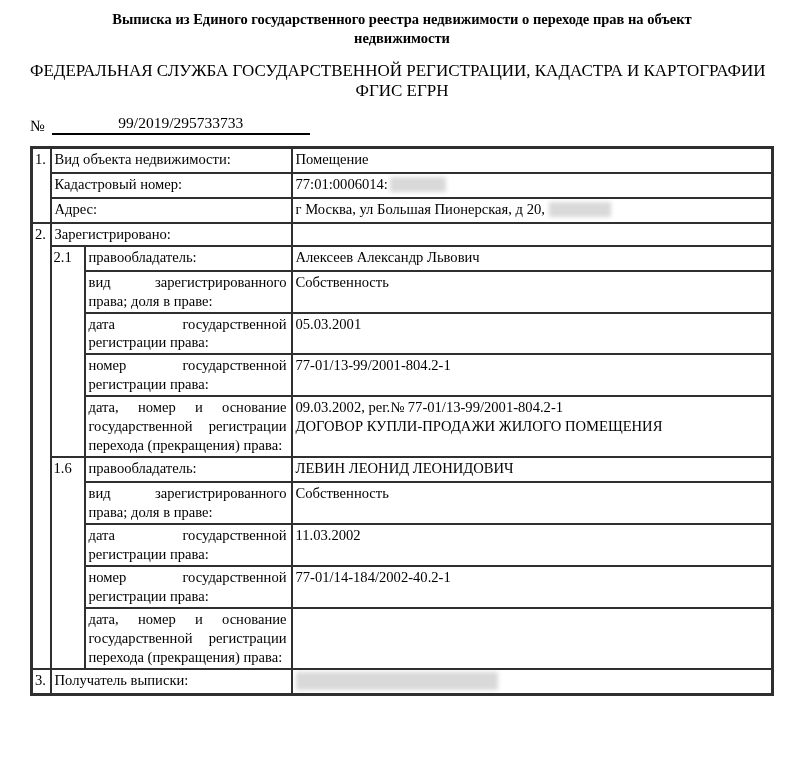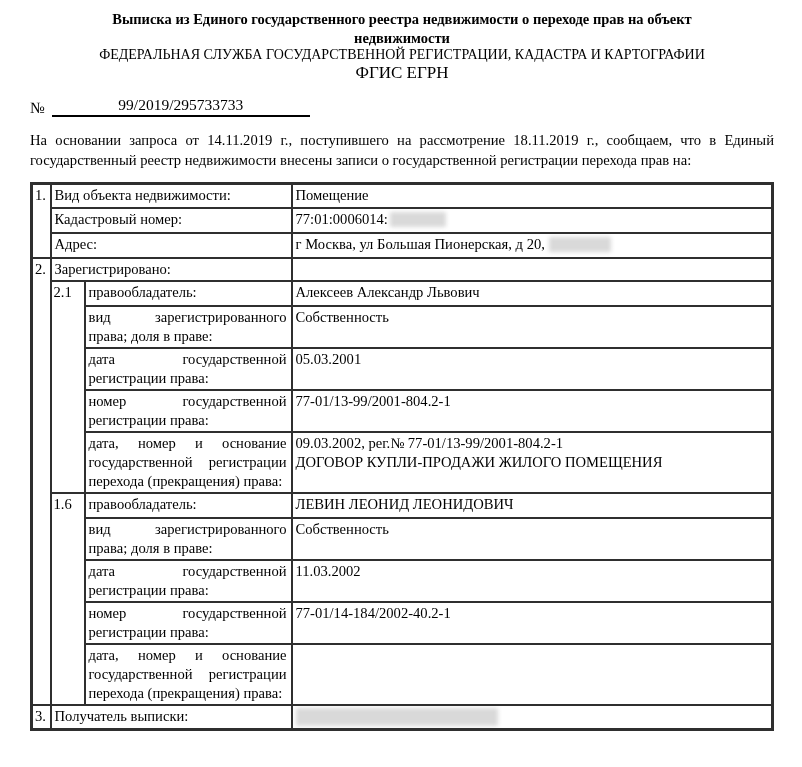--- a/index.html
+++ b/index.html
@@ -9,21 +9,21 @@
     color: #000000;
     font-family: "Liberation Serif", "DejaVu Serif", serif;
     overflow: hidden;
   }
   .page { box-sizing: border-box; width: 802px; height: 767px; padding: 6px 28px 0 30px; }
 
   .doc-title {
     font-weight: bold; font-size: 14.5px; line-height: 1.28;
     text-align: center; max-width: 672px; margin: 4px auto 0 auto;
   }
-  .agency { font-size: 14px; text-align: center; white-space: nowrap; }
+  .agency { font-size: 17px; text-align: left; margin-top: 14px; white-space: nowrap; }
   .system { font-size: 17px; text-align: center; margin-top: 0; }
 
   .meta-row { display: flex; justify-content: space-between; align-items: flex-end; margin-top: 13px; font-size: 15.5px; }
   .meta-left, .meta-right { display: flex; align-items: flex-end; }
   .u-field { border-bottom: 2px solid #000; text-align: center; margin-left: 7px; padding-bottom: 1px; }
   .date-field { width: 118px; }
   .num-field  { width: 258px; }
 
   .intro { font-size: 14.6px; line-height: 1.36; text-align: justify; margin-top: 14px; }
 
@@ -71,21 +71,20 @@
   <div class="agency">ФЕДЕРАЛЬНАЯ СЛУЖБА ГОСУДАРСТВЕННОЙ РЕГИСТРАЦИИ, КАДАСТРА И КАРТОГРАФИИ</div>
   <div class="system">ФГИС ЕГРН</div>
 
   <div class="meta-row">
     <div class="meta-right">
       <span>№</span>
       <span class="u-field num-field">99/2019/295733733</span>
     </div>
   </div>
 
-  <div class="intro">На основании запроса от 14.11.2019 г., поступившего на рассмотрение 18.11.2019 г., сообщаем, что в Единый государственный реестр недвижимости внесены записи о государственной регистрации перехода прав на:</div>
 
   <table class="registry">
     <colgroup>
         <col class="w-num">
         <col class="w-sub">
         <col class="w-label">
         <col class="w-value">
       </colgroup>
 
     <tbody>

